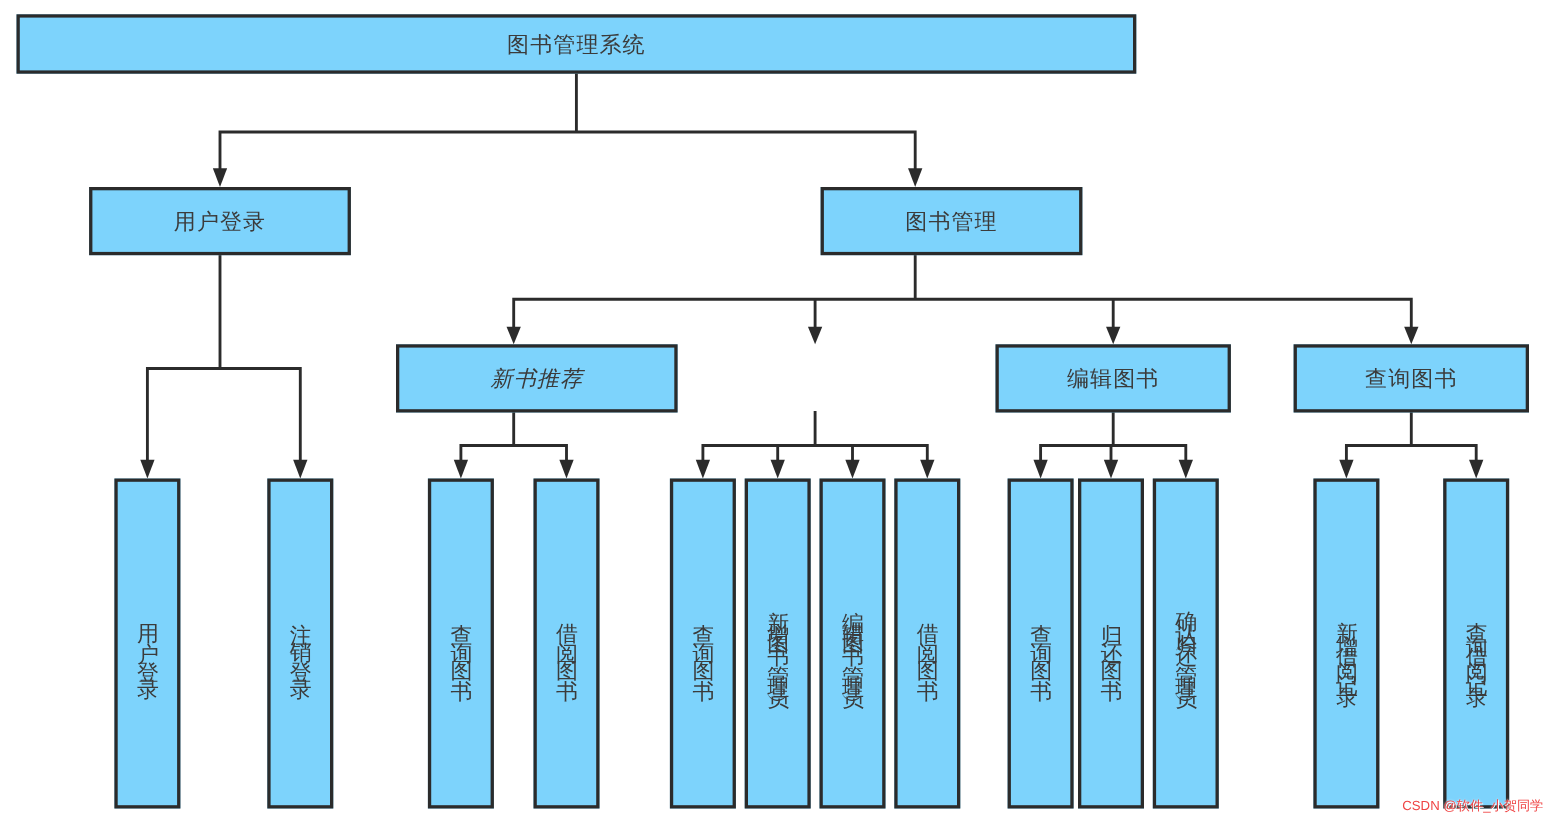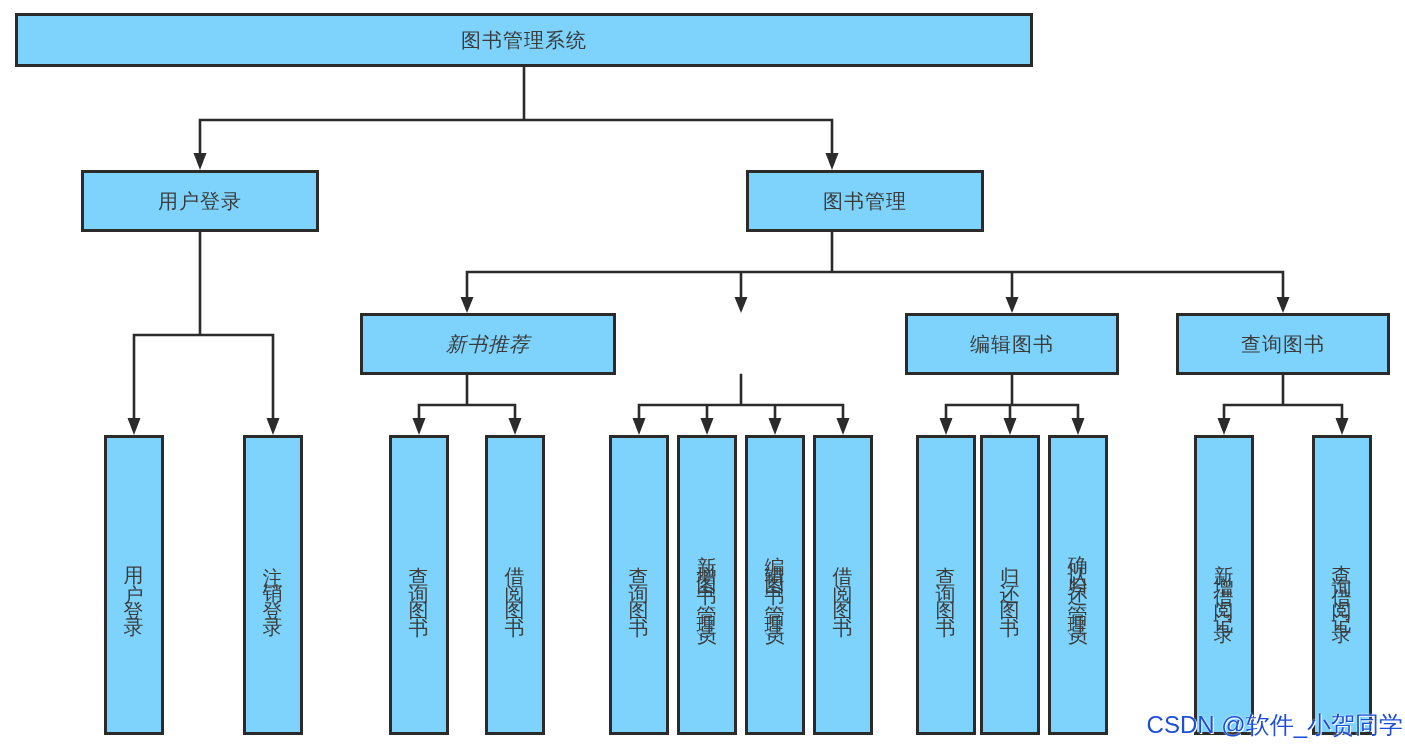--- a/index.html
+++ b/index.html
@@ -49,22 +49,22 @@
     line-height: 1;
     color: #3b3b3b;
   }
   .vt-4 span { letter-spacing: 17px; }
   .vt-6 span { letter-spacing: 12px; }
   .vt-9 span { letter-spacing: 10px; }
   #watermark {
     position: absolute;
     right: 2px;
     bottom: 6px;
-    font-size: 24px;
-    color: #1d4ed8;
+    font-size: 12px;
+    color: #ef4444;
     text-shadow: 0 0 2px #ffffff, 1px 1px 0 #ffffff;
     z-index: 5;
     white-space: nowrap;
   }
 </style>
 </head>
 <body>
 
 <div id="canvas">
 

